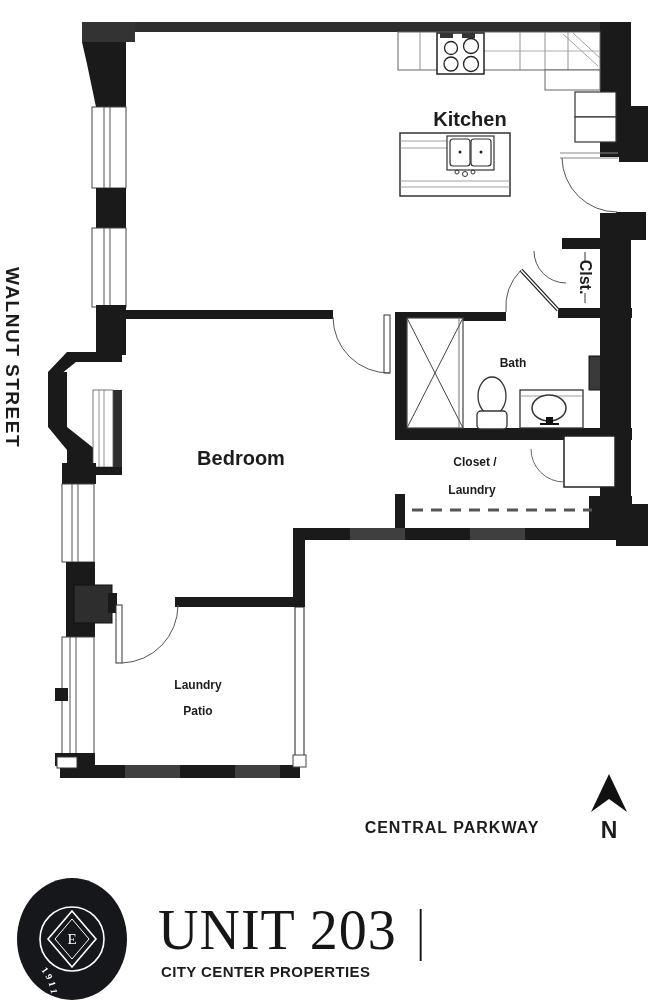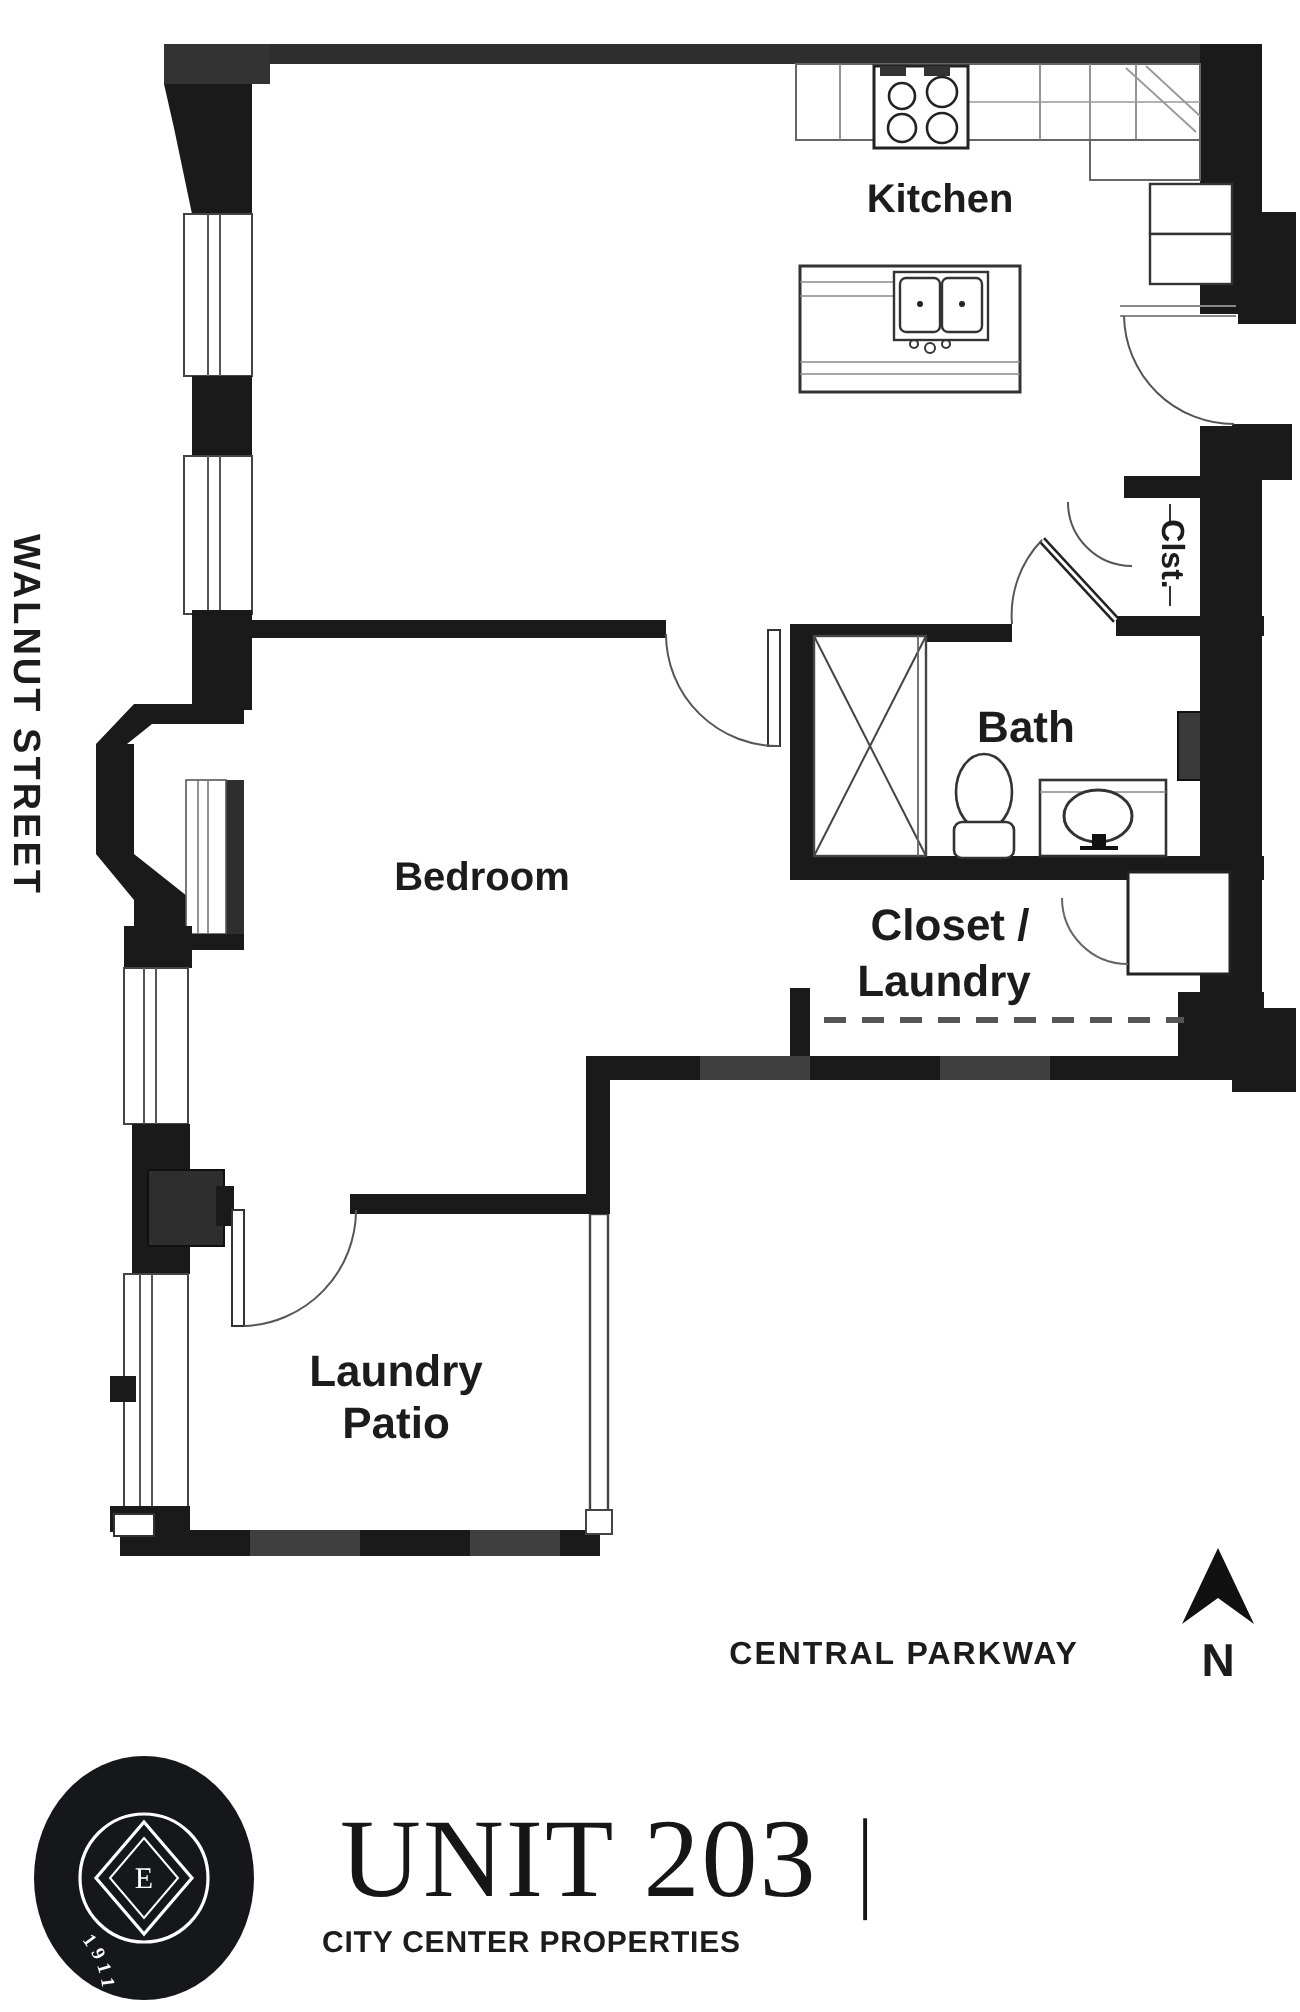--- a/index.html
+++ b/index.html
@@ -1,32 +1,32 @@
 <!DOCTYPE html>
 <html><head>
 <meta charset="utf-8">
 <style>
   html,body{margin:0;padding:0;background:#fff;}
   .stage{position:relative;width:650px;height:1006px;background:#fff;overflow:hidden;
          font-family:"Liberation Sans",sans-serif;color:#1a1a1a;}
   .plan-svg{position:absolute;left:0;top:0;}
   .lbl{position:absolute;transform:translate(-50%,-50%);font-weight:700;color:#1c1c1c;
        white-space:nowrap;line-height:1.1;}
-  .lbl-room{font-size:20px;}
-  .lbl-room-sm{font-size:22px;}
+  .lbl-room{font-size:20px;margin-top:19px;}
+  .lbl-room-sm{font-size:12px;}
   .street-v{position:absolute;left:1px;top:267px;writing-mode:vertical-rl;
             font-size:19px;font-weight:700;letter-spacing:1.5px;color:#1c1c1c;}
   .street-h{position:absolute;left:352px;top:819px;width:200px;text-align:center;
             font-size:16px;font-weight:700;letter-spacing:1px;color:#1c1c1c;}
   .north-n{position:absolute;left:593px;top:817px;width:32px;text-align:center;
            font-size:23px;font-weight:700;color:#1c1c1c;}
   .clst-lbl{position:absolute;left:585px;top:277px;transform:translate(-50%,-50%) rotate(90deg);
             font-size:16px;font-weight:700;color:#1c1c1c;}
   .footer-title{position:absolute;left:158px;top:898px;display:flex;align-items:baseline;
-                gap:18px;font-family:"Liberation Serif",serif;color:#161616;margin-left:12px;}
+                gap:18px;font-family:"Liberation Serif",serif;color:#161616;}
   .footer-title .big{font-size:56px;font-weight:500;letter-spacing:1px;}
   .footer-title .bar{font-size:56px;font-weight:300;transform:scaleX(.7);}
   .company{position:absolute;left:161px;top:963px;font-size:15px;font-weight:700;
            letter-spacing:.4px;color:#1c1c1c;}
   .logo-svg{position:absolute;left:14px;top:876px;}
   .ring-text{font-family:"Liberation Serif",serif;font-size:9.5px;letter-spacing:2.6px;
              fill:#fff;font-weight:700;}
   .mono-e{font-family:"Liberation Serif",serif;font-size:15px;fill:#fff;}
 </style>
 </head>

